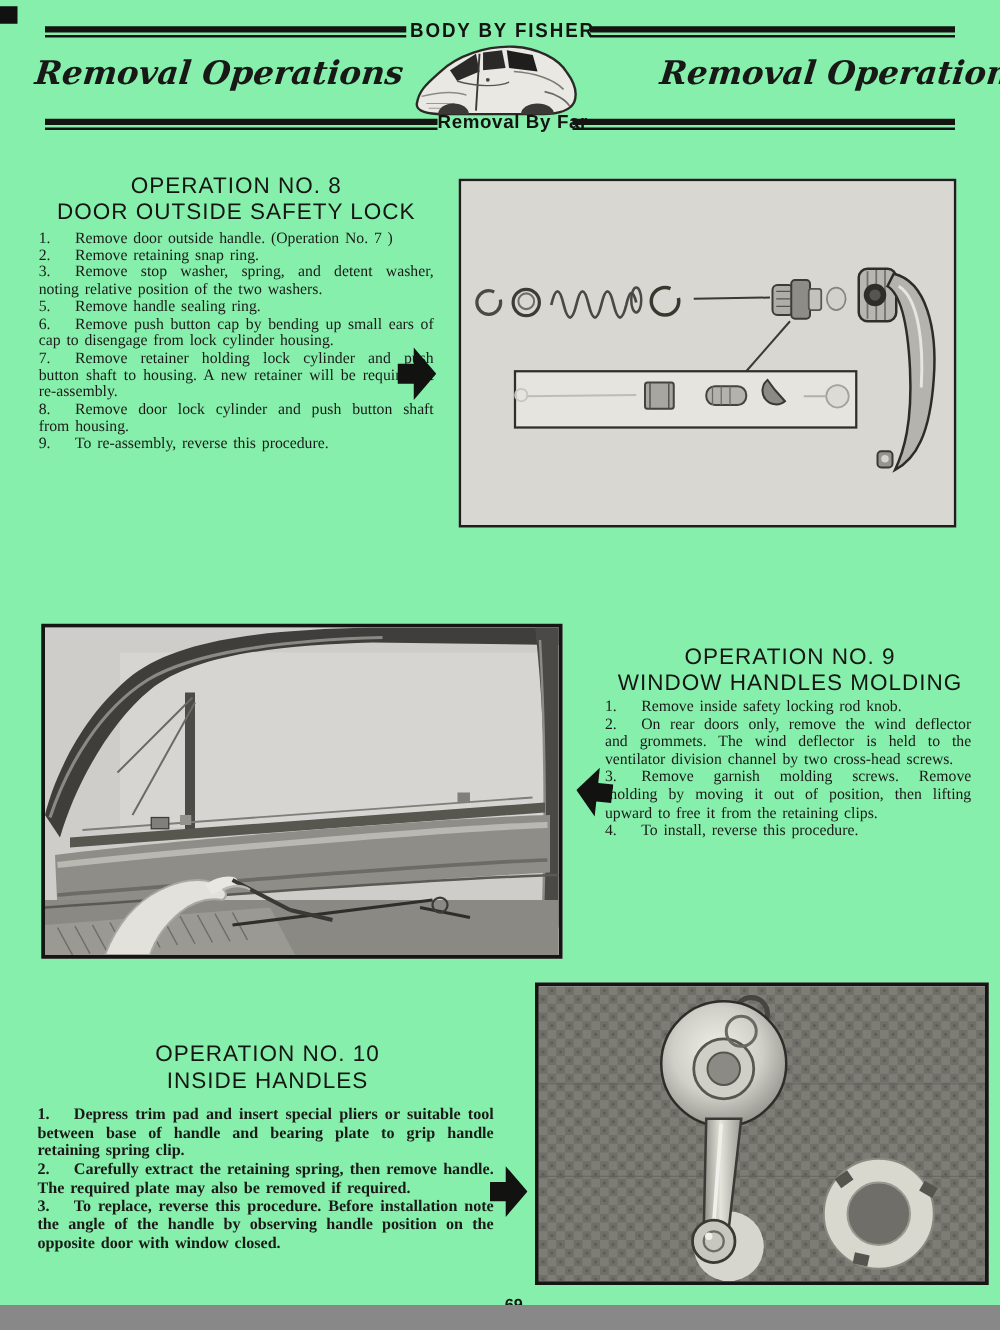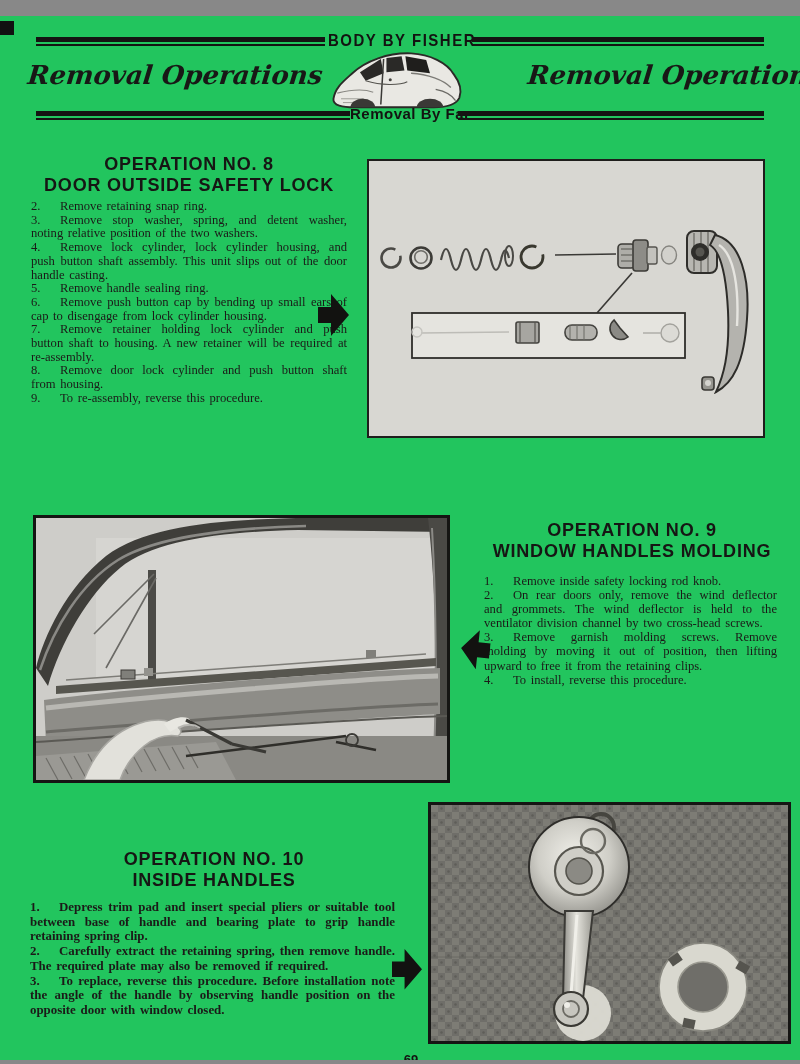--- a/index.html
+++ b/index.html
@@ -1,18 +1,18 @@
 <!DOCTYPE html>
 <html><head>
 <meta charset="utf-8">
 <style>
   html,body{margin:0;padding:0;background:#888;}
   .page{
-    position:relative;width:800px;height:1044px;margin:16px auto;
-    background:#22c55e;overflow:hidden;
+    position:relative;width:800px;height:1044px;margin:0 auto;
+    background:#86efac;overflow:hidden;
     font-family:"Liberation Serif", serif;color:#1b1a18;
   }
   
   .corner-mark{position:absolute;left:0;top:5px;width:14px;height:14px;background:#111;}
   .rule{position:absolute;}
   .rule .thick{height:5px;background:#141412;}
   .rule .gap{height:2px;}
   .rule .thin{height:2px;background:#141412;}
   .brand{
     position:absolute;text-align:center;
@@ -28,21 +28,21 @@
   .script-title{
     position:absolute;text-align:center;
     font-family:"DejaVu Serif", serif;font-style:italic;font-weight:bold;
     font-size:26px;color:#181816;transform:skewX(-6deg);
     white-space:nowrap;
   }
   .car-emblem{position:absolute;}
   
   .op-heading{
     position:absolute;text-align:center;
-    font-family:"Liberation Sans", sans-serif;font-weight:bold;
+    font-family:"Liberation Sans", sans-serif;font-weight:normal;
     font-size:18px;line-height:21px;letter-spacing:0.8px;color:#161614;
   }
   .op-body{position:absolute;text-align:justify;}
   .op-body p{margin:0;word-spacing:1.5px;}
   .op-body .no{display:inline-block;min-width:29px;}
   .body-8{font-size:12.6px;line-height:13.7px;}
   .body-9{font-size:12.6px;line-height:14.1px;}
   .body-10{font-size:12.9px;line-height:14.7px;}
   
   .figure{position:absolute;background:#d8d7d2;box-sizing:border-box;}
@@ -114,23 +114,23 @@
     <div class="thick"></div>
       <div class="gap"></div>
       <div class="thin"></div>
   </div>
 
   <div class="op-heading" style="left:30px;top:138px;width:318px;">
     <div>OPERATION NO. 8</div>
     <div>DOOR OUTSIDE SAFETY LOCK</div>
   </div>
   <div class="op-body body-8" style="left:31px;top:184px;width:316px;">
+    <p><span class="no">1.</span><span>Remove door outside handle. (Operation No. 7 )</span></p>
     <p><span class="no">2.</span><span>Remove retaining snap ring.</span></p>
     <p><span class="no">3.</span><span>Remove stop washer, spring, and detent washer, noting relative position of the two washers.</span></p>
-    <p><span class="no">4.</span><span>Remove lock cylinder, lock cylinder housing, and push button shaft assembly. This unit slips out of the door handle casting.</span></p>
     <p><span class="no">5.</span><span>Remove handle sealing ring.</span></p>
     <p><span class="no">6.</span><span>Remove push button cap by bending up small ears of cap to disengage from lock cylinder housing.</span></p>
     <p><span class="no">7.</span><span>Remove retainer holding lock cylinder and push button shaft to housing. A new retainer will be required at re-assembly.</span></p>
     <p><span class="no">8.</span><span>Remove door lock cylinder and push button shaft from housing.</span></p>
     <p><span class="no">9.</span><span>To re-assembly, reverse this procedure.</span></p>
   </div>
 
   <div class="pointer" style="left:318px;top:276px;width:31px;height:45px;">
     <svg viewBox="0 0 31 46">
         <polygon points="0,15 13,15 13,2 31,23 13,44 13,31 0,31" fill="#121210"></polygon>
@@ -228,21 +228,21 @@
       <path d="M150,238 L310,218 M300,224 L340,232" stroke="#2f2e2a" stroke-width="2.5" fill="none"></path>
       <circle cx="316" cy="222" r="6" fill="none" stroke="#3c3b37" stroke-width="1.8"></circle>
 
       <path d="M48,262 C58,236 72,220 92,210 C108,202 124,200 134,204 C144,208 148,214 142,218 C130,216 118,220 108,228 C96,238 88,250 84,262 Z" fill="#e2e1db" stroke="#a9a8a3" stroke-width="1.5"></path>
       <path d="M128,206 C136,200 146,198 152,200 L158,206 C150,206 140,210 134,214 Z" fill="#e8e7e1"></path>
       <path d="M150,202 L196,226 M196,226 L230,234" stroke="#3a3935" stroke-width="3.2" fill="none"></path>
       <path d="M142,210 C150,206 158,206 164,210" stroke="#b9b8b3" stroke-width="2" fill="none"></path>
     </svg>
   </div>
 
-  <div class="op-heading" style="left:480px;top:504px;width:304px;">
+  <div class="op-heading" style="left:480px;top:515px;width:304px;">
     <div>OPERATION NO. 9</div>
     <div>WINDOW HANDLES MOLDING</div>
   </div>
   <div class="op-body body-9" style="left:484px;top:558px;width:293px;">
     <p><span class="no">1.</span><span>Remove inside safety locking rod knob.</span></p>
     <p><span class="no">2.</span><span>On rear doors only, remove the wind deflector and grommets. The wind deflector is held to the ventilator division channel by two cross-head screws.</span></p>
     <p><span class="no">3.</span><span>Remove garnish molding screws. Remove molding by moving it out of position, then lifting upward to free it from the retaining clips.</span></p>
     <p><span class="no">4.</span><span>To install, reverse this procedure.</span></p>
   </div>
 

